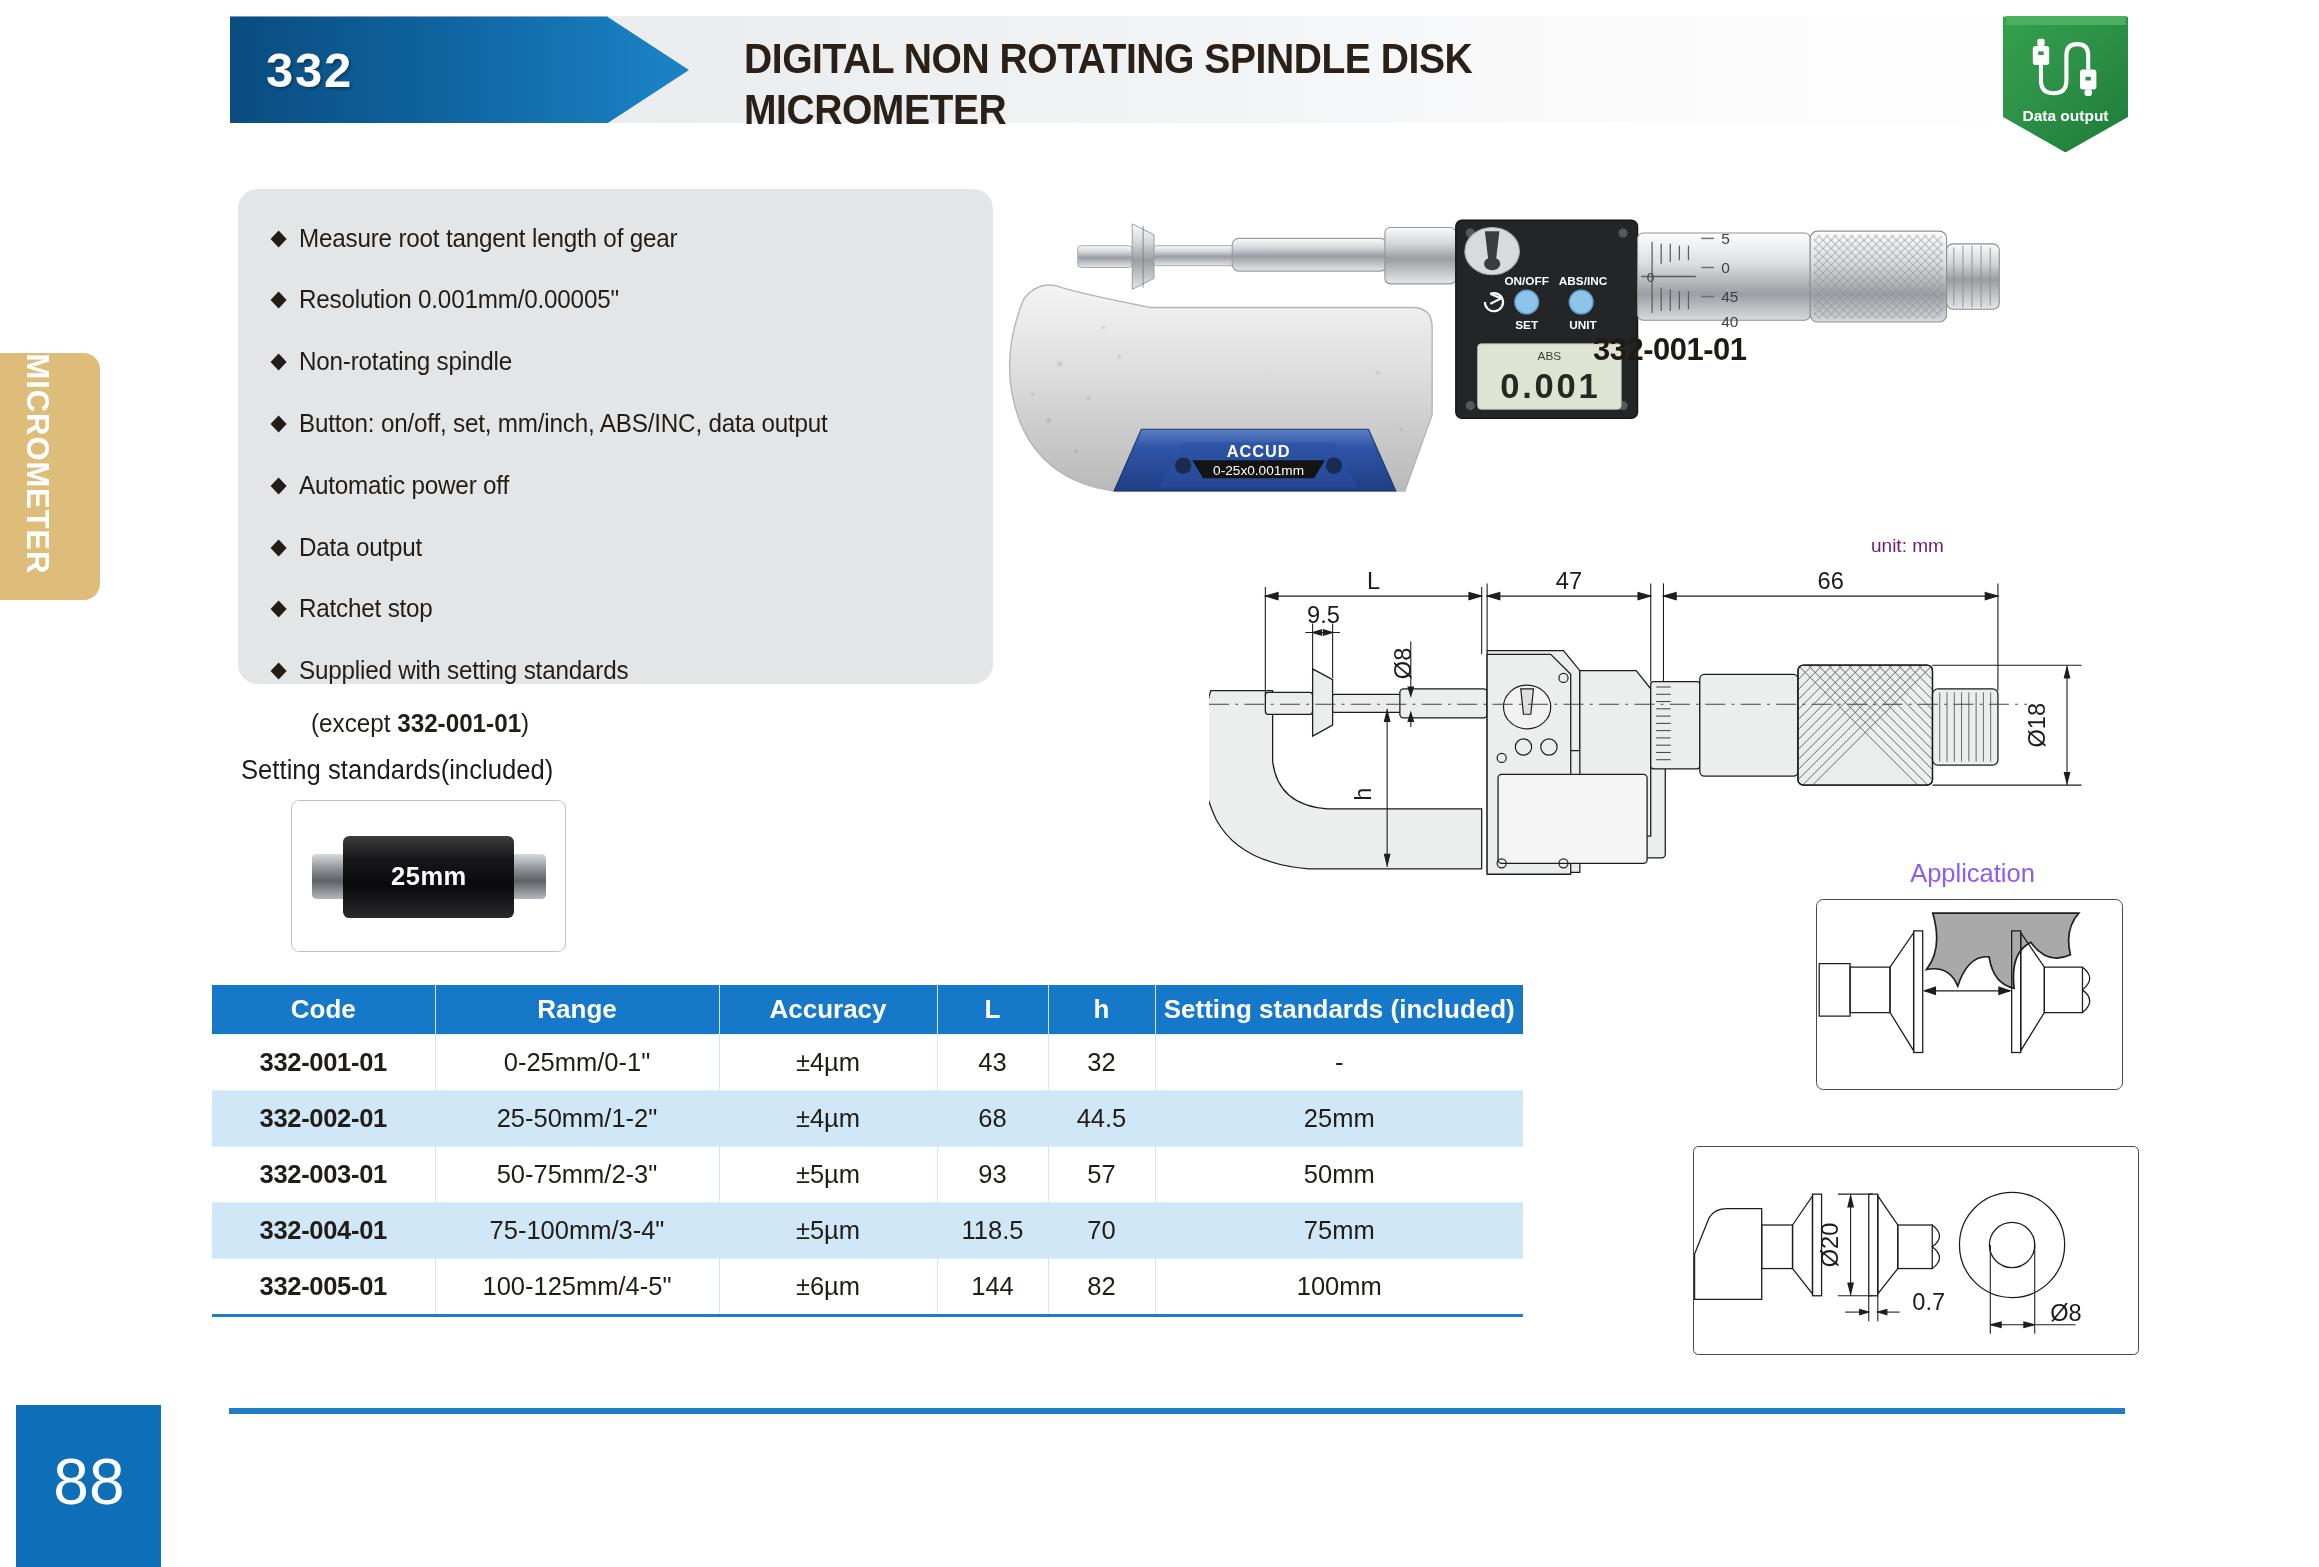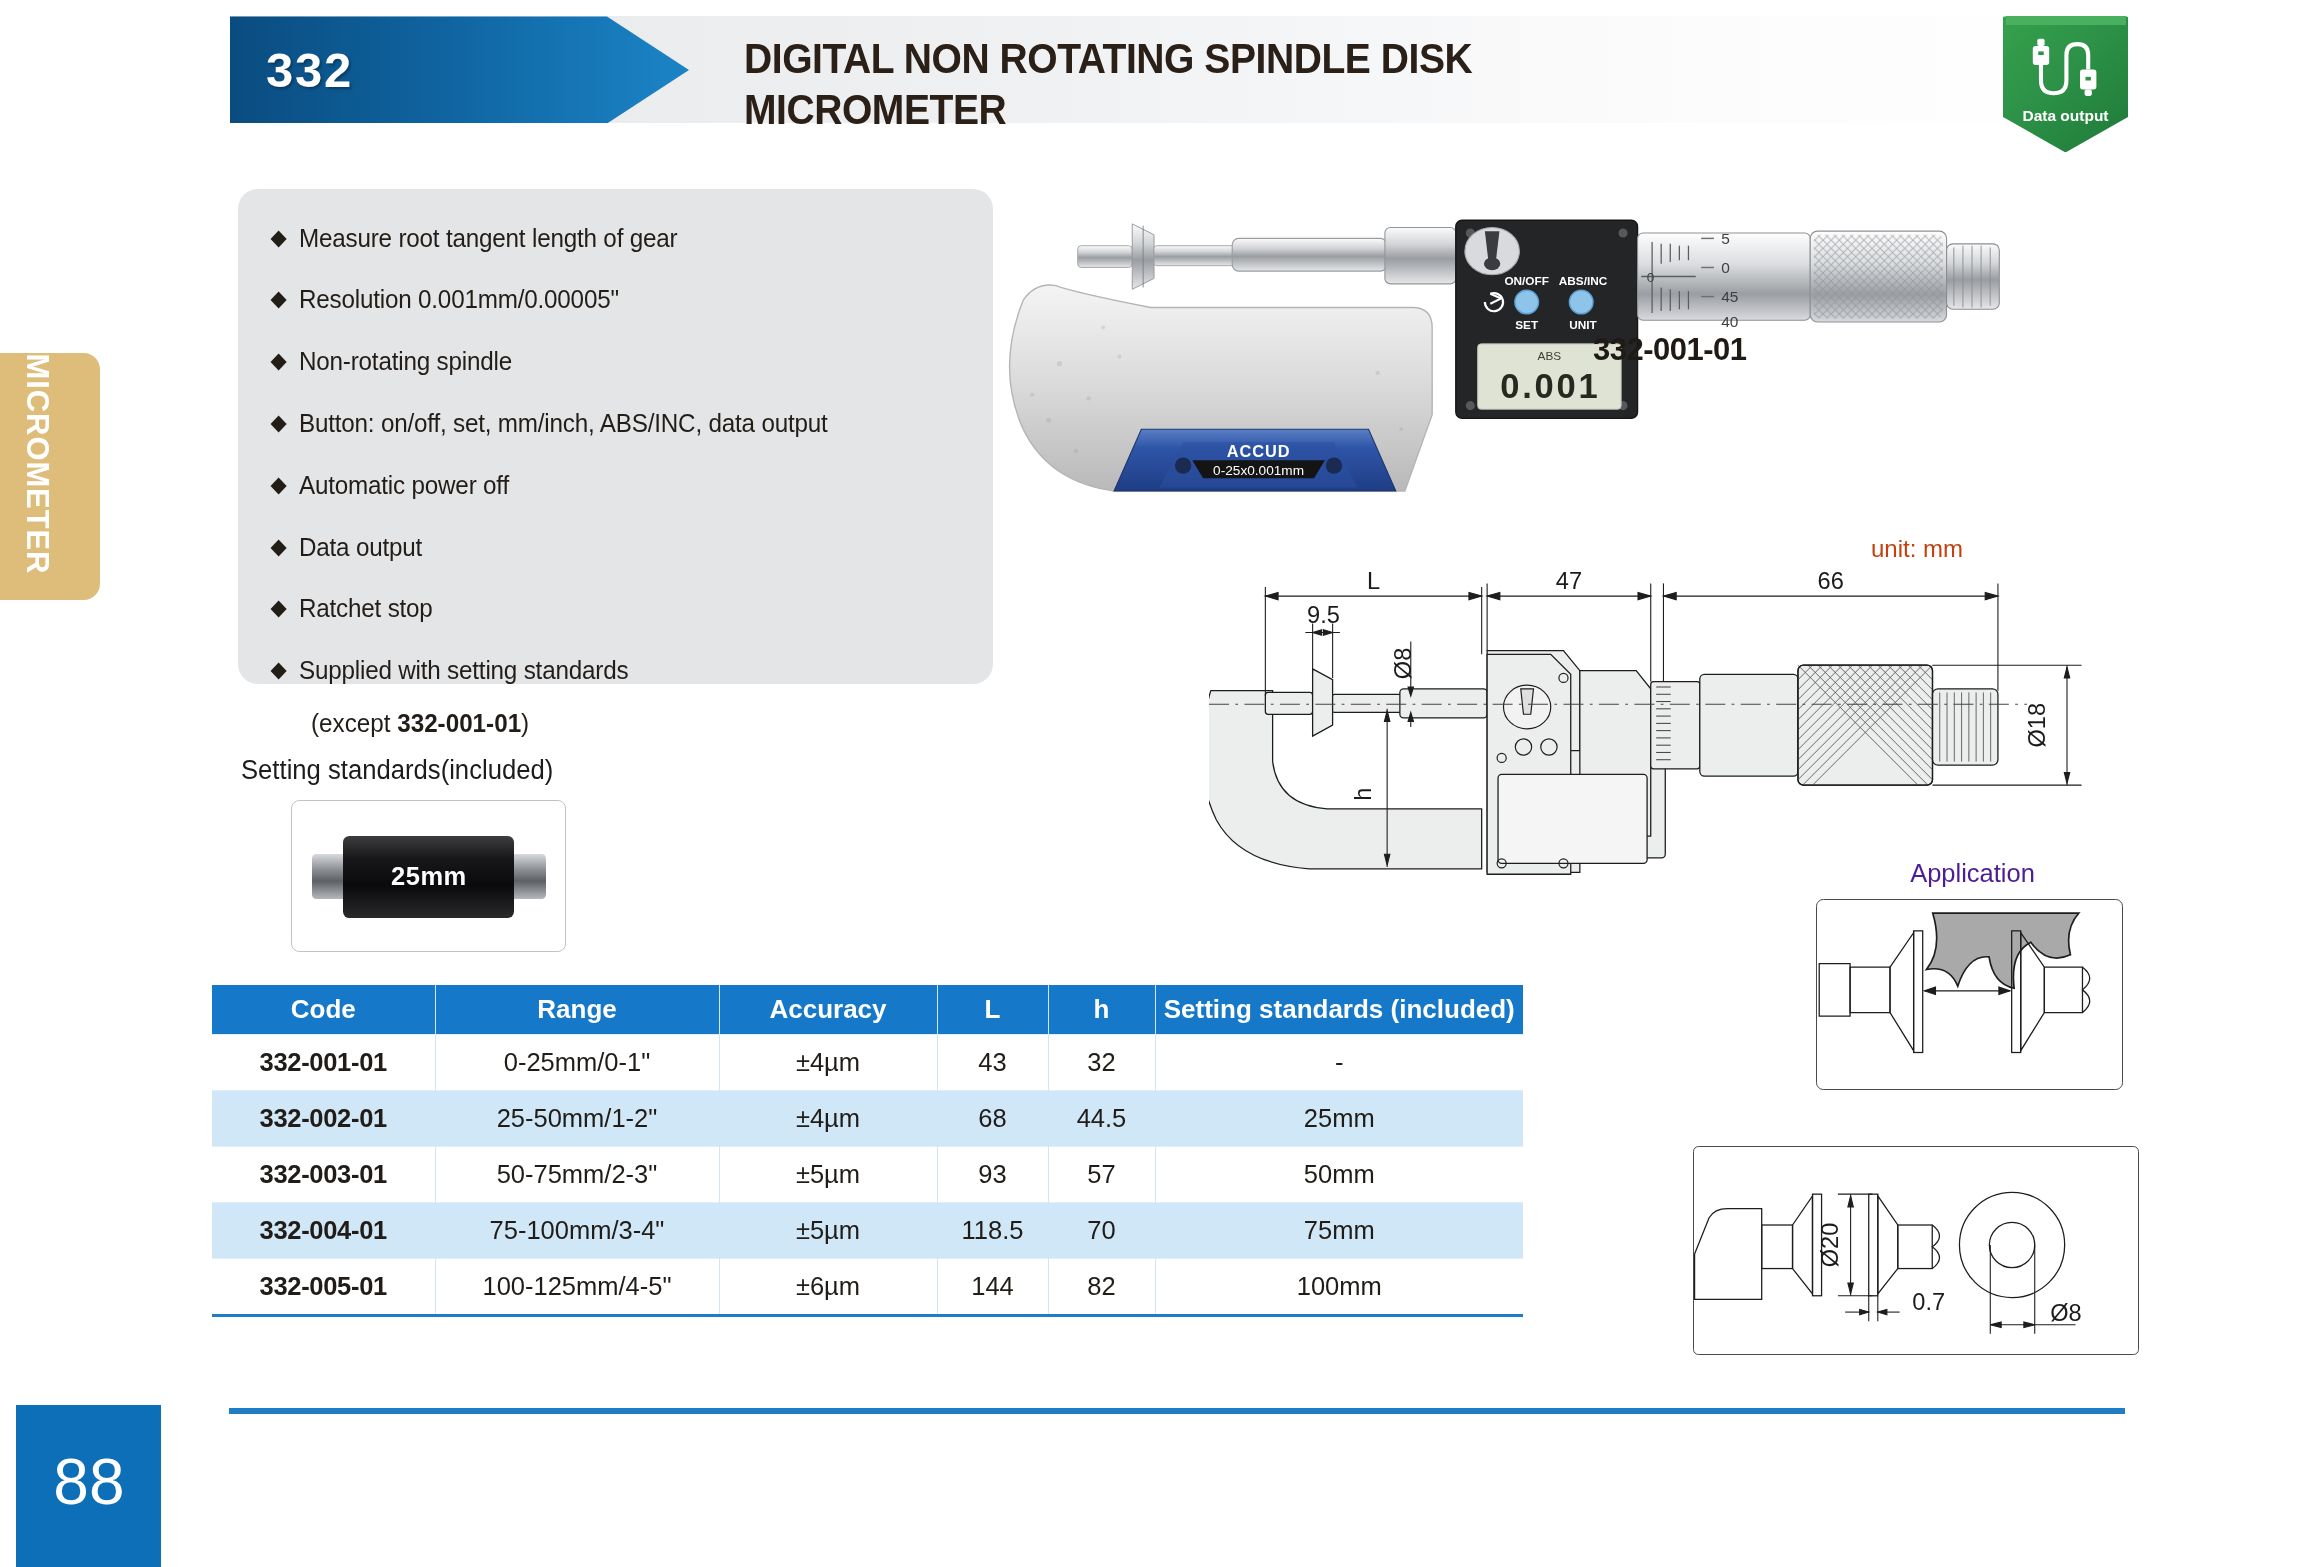--- a/index.html
+++ b/index.html
@@ -150,33 +150,33 @@
   .foot-rule{
     position:absolute;left:229px;top:1408px;width:1896px;height:6.4px;background:#1e7dc4;
   }
 
   
   .photo{position:absolute;left:1005px;top:191px;width:1027px;height:382px;}
   .drawing{position:absolute;left:1209px;top:536px;width:918px;height:382px;}
   .app-wrap{position:absolute;left:1809px;top:859px;width:327px;height:236px;}
   .app-title{
     position:absolute;left:0;top:0;width:327px;text-align:center;
-    font-size:25.5px;color:#4c1d95;
+    font-size:25.5px;color:#8b5cf6;
   }
   .app-box{
     position:absolute;left:7.3px;top:40px;width:305px;height:189px;
     border:1.4px solid #4a4a4a;border-radius:7.3px;background:#fff;
   }
   .det-wrap{position:absolute;left:1693px;top:1146px;width:444px;height:227px;}
   .det-box{
     position:absolute;left:0;top:0;width:444px;height:207px;
     border:1.4px solid #4a4a4a;border-radius:5.5px;background:#fff;
   }
   .unit-label{
-    position:absolute;left:1871px;top:535px;font-size:24px;color:#c2410c;
+    position:absolute;left:1871px;top:535px;font-size:19px;color:#701a75;
   }
   .photo-label{
     position:absolute;left:1593px;top:332px;font-size:31px;font-weight:bold;
     color:#201a14;letter-spacing:-0.5px;
   }
   svg{display:block;}
 </style>
 </head>
 <body>
 

